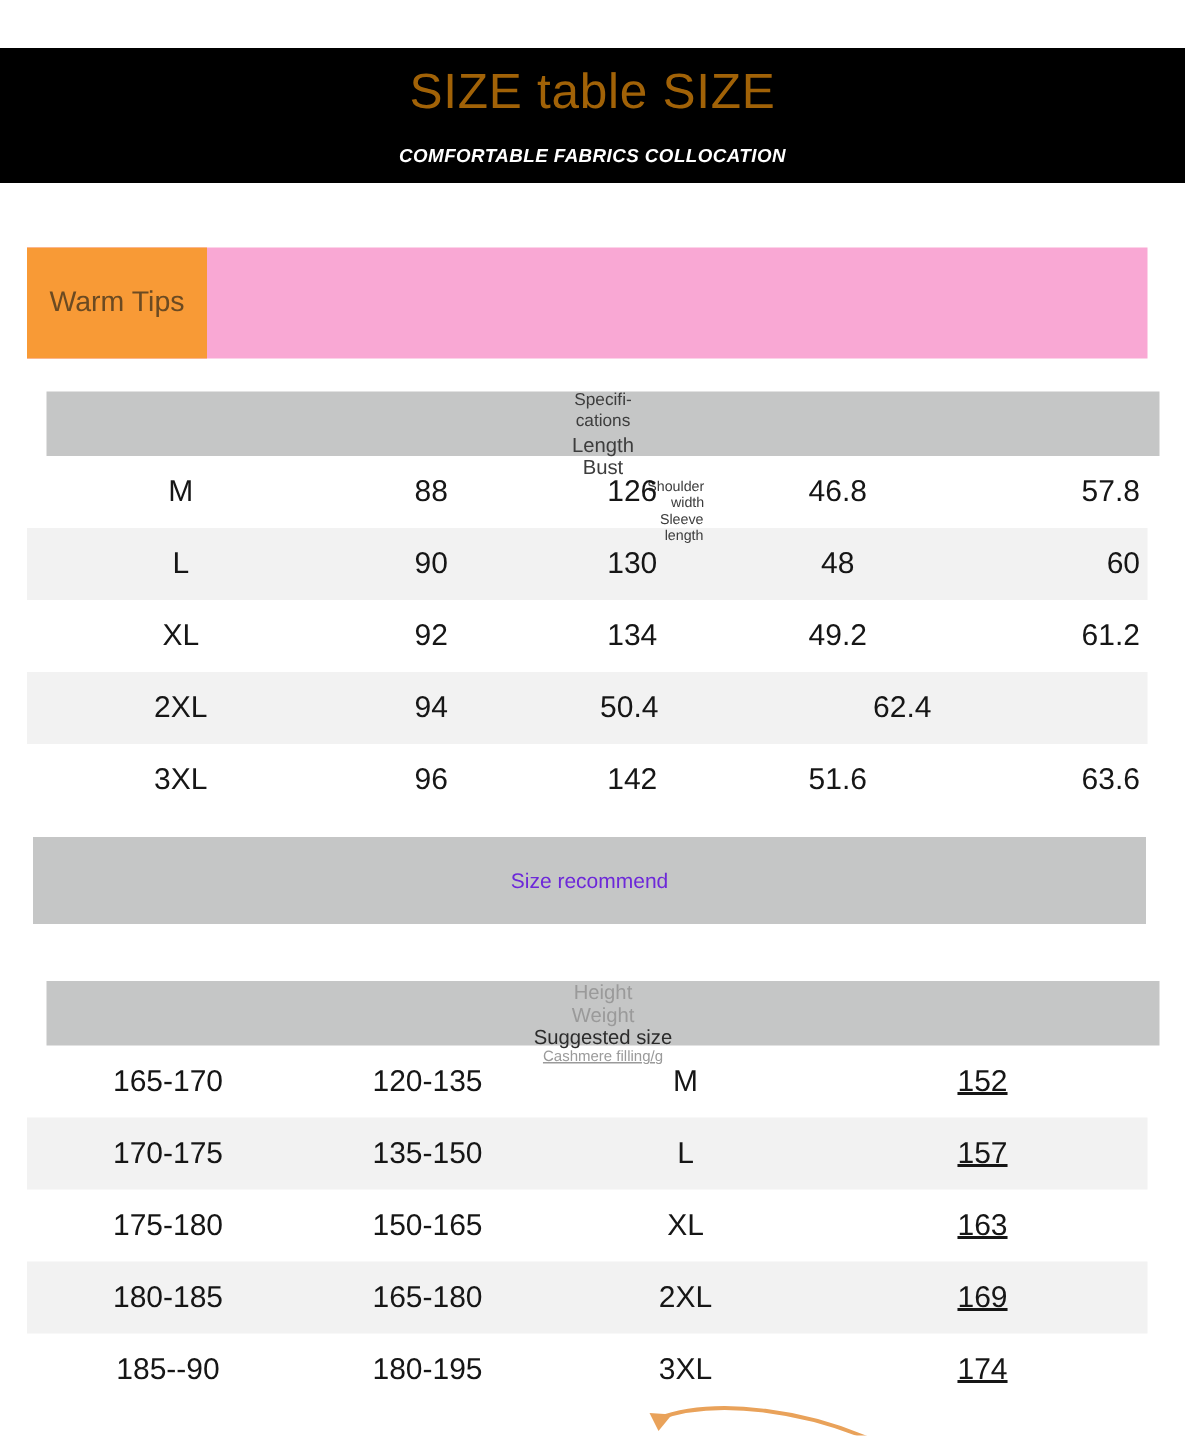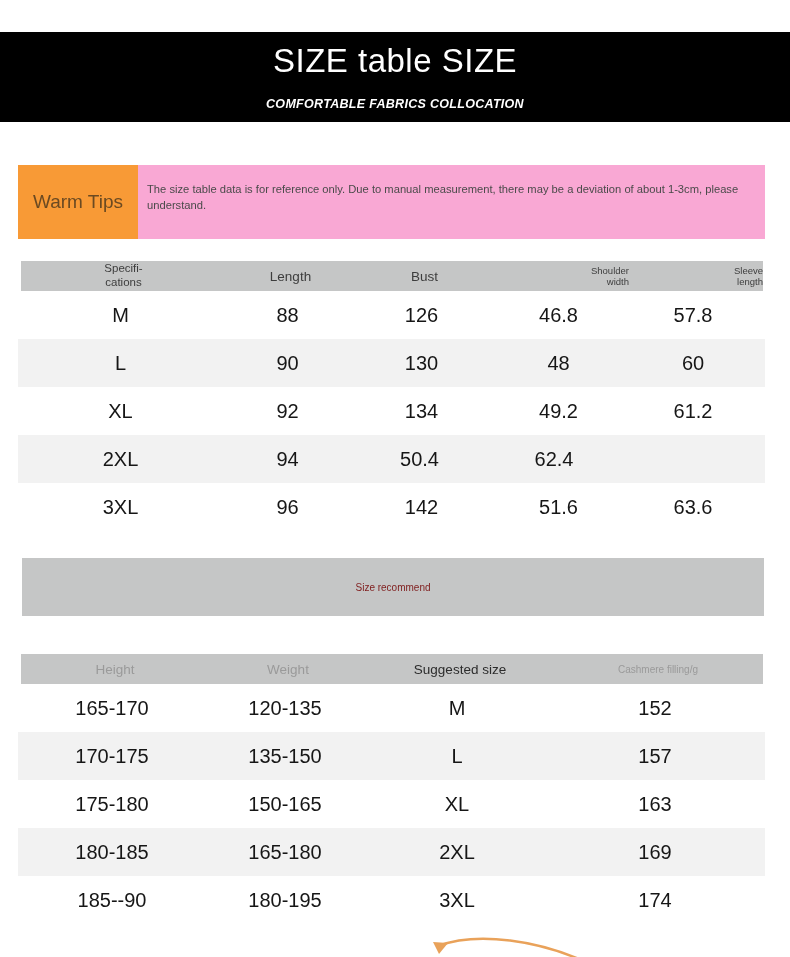--- a/index.html
+++ b/index.html
@@ -23,21 +23,21 @@
     top: 32px;
     width: 790px;
     height: 90px;
     background: #000000;
     display: flex;
     flex-direction: column;
     align-items: center;
     justify-content: center;
   }
   .banner-title {
-    color: #ffffff;
+    color: #a16207;
     font-size: 33px;
     font-weight: 300;
     letter-spacing: 0.5px;
     line-height: 1.1;
     font-family: "Liberation Sans", sans-serif;
   }
   .banner-subtitle {
     color: #ffffff;
     font-size: 12.5px;
     font-style: italic;
@@ -80,25 +80,26 @@
 
   
   .size-table {
     position: absolute;
     width: 747px;
     left: 18px;
   }
   .tbl-head {
     display: flex;
     background: #c5c6c6;
-    height: 30px;
-    align-items: center;
-    margin-left: 3px;
+    height: 43px;
+    align-items: center;
+    margin-left: 13px;
     width: 742px;
     box-sizing: border-box;
+    flex-direction: column;
   }
   .tbl-head .cell {
     font-size: 13.5px;
     color: #3d3d3d;
     font-weight: 400;
     box-sizing: border-box;
   }
   .tbl-head .cell.small {
     font-size: 9.5px;
     line-height: 1.18;
@@ -127,48 +128,48 @@
     text-align: center;
     font-weight: 400;
     box-sizing: border-box;
   }
 
   
   .t1 .c0 { width: 205px; text-align: center; }
   .t1 .c1 { width: 129px; text-align: center; }
   .t1 .c2 { width: 139px; text-align: center; }
   .t1 .c3 { width: 135px; text-align: center; }
-  .t1 .c4 { width: 134px; text-align: center; }
+  .t1 .c4 { width: 134px; text-align: right; }
   .t1 .tbl-head .c0 { text-align: center; font-size: 11.5px; line-height: 1.2; }
   .t1 .tbl-head .c3,
   .t1 .tbl-head .c4 { text-align: right; padding-left: 29px; }
 
   
   .t2 .c0 { width: 188px; text-align: center; }
   .t2 .c1 { width: 158px; text-align: center; }
   .t2 .c2 { width: 186px; text-align: center; }
-  .t2 .c3 { width: 210px; text-align: center; }
+  .t2 .c3 { width: 210px; text-align: center; text-decoration: underline; }
   .t2 .tbl-head .c0 { text-align: center; }
   .t2 .tbl-head .c1 { text-align: center; }
   .t2 .tbl-head .c2 { text-align: center; color: #2c2c2c; }
   .t2 .tbl-head .c3 { text-align: center; }
 
   
   .recommend-bar {
     position: absolute;
     left: 22px;
     top: 558px;
     width: 742px;
     height: 58px;
     background: #c5c6c6;
     display: flex;
     align-items: center;
     justify-content: center;
-    font-size: 10px;
-    color: #7f1d1d;
+    font-size: 14px;
+    color: #6d28d9;
   }
 
   
   .bottom-arrow {
     position: absolute;
     left: 430px;
     top: 930px;
     width: 170px;
     height: 40px;
     pointer-events: none;
@@ -177,21 +178,20 @@
 </head>
 <body>
 
 <div class="banner">
   <div class="banner-title">SIZE table SIZE</div>
   <div class="banner-subtitle">COMFORTABLE FABRICS COLLOCATION</div>
 </div>
 
 <div class="tips">
   <div class="tips-label">Warm Tips</div>
-  <div class="tips-text">The size table data is for reference only. Due to manual measurement, there may be a deviation of about 1-3cm, please understand.</div>
 </div>
 
 <div class="size-table t1" style="top:261px;">
   <div class="tbl-head">
     <div class="cell c0">
       <span>Specifi-</span><br>
       <span>cations</span>
     </div>
     <div class="cell c1">Length</div>
     <div class="cell c2">Bust</div>

